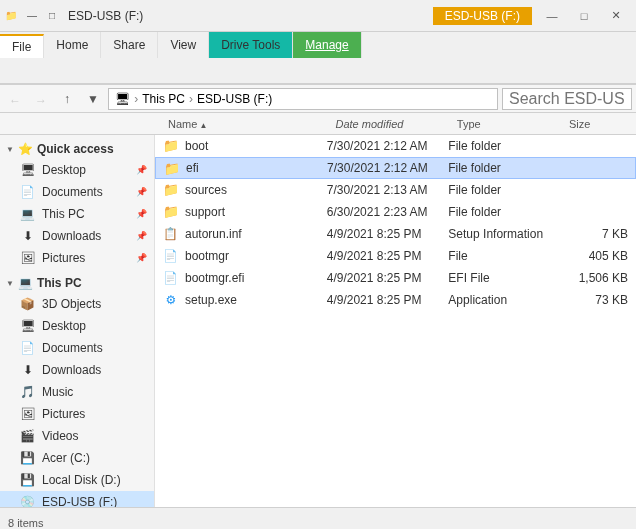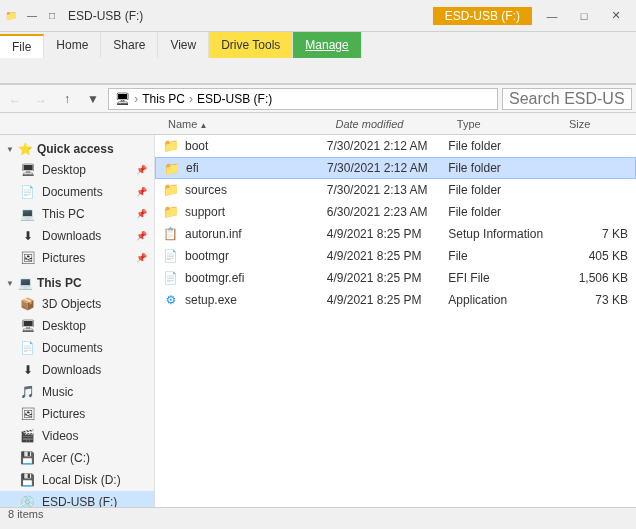--- a/index.html
+++ b/index.html
@@ -45,21 +45,21 @@
       border-top: 2px solid #e8a000;
       margin-top: 2px;
     }
     .ribbon-tab.manage-tab {
       background: #4caf50;
       color: white;
       font-weight: 500;
       text-decoration: underline;
     }
     .ribbon-tab.drive-tools-tab {
-      background: #fde047;
+      background: #14b8a6;
     }
     .ribbon-content { display: flex; align-items: center; background: white; height: 56px; padding: 4px 8px; gap: 4px; border-bottom: 1px solid #d0d0d0; }
 
     
     .address-bar {
       display: flex;
       align-items: center;
       background: #f5f5f5;
       height: 28px;
       padding: 0 4px;
@@ -170,21 +170,21 @@
     .file-type-cell { width: 120px; }
     .file-size-cell { width: 80px; text-align: right; padding-right: 8px; }
     .file-icon { width: 16px; height: 16px; flex-shrink: 0; display: flex; align-items: center; justify-content: center; }
 
     
     .status-bar {
       height: 22px;
       background: #f0f0f0;
       border-top: 1px solid #d0d0d0;
       display: flex;
-      align-items: flex-start;
+      align-items: flex-end;
       padding: 0 8px;
       font-size: 11px;
       color: #555;
       position: absolute;
       bottom: 0;
       left: 0;
       right: 0;
     }
 
     

